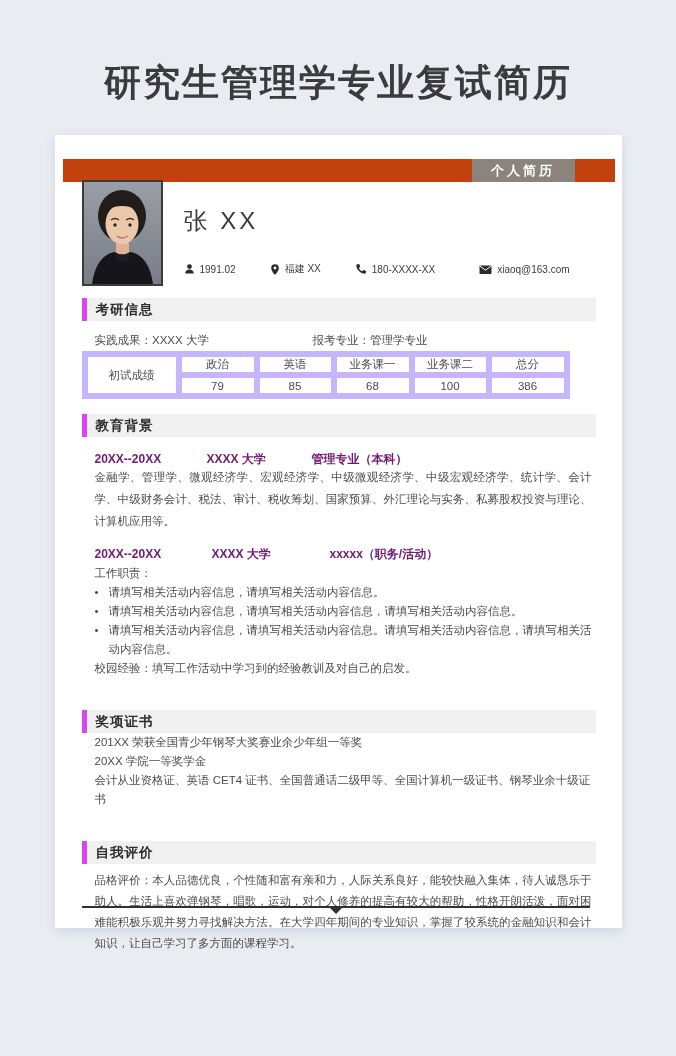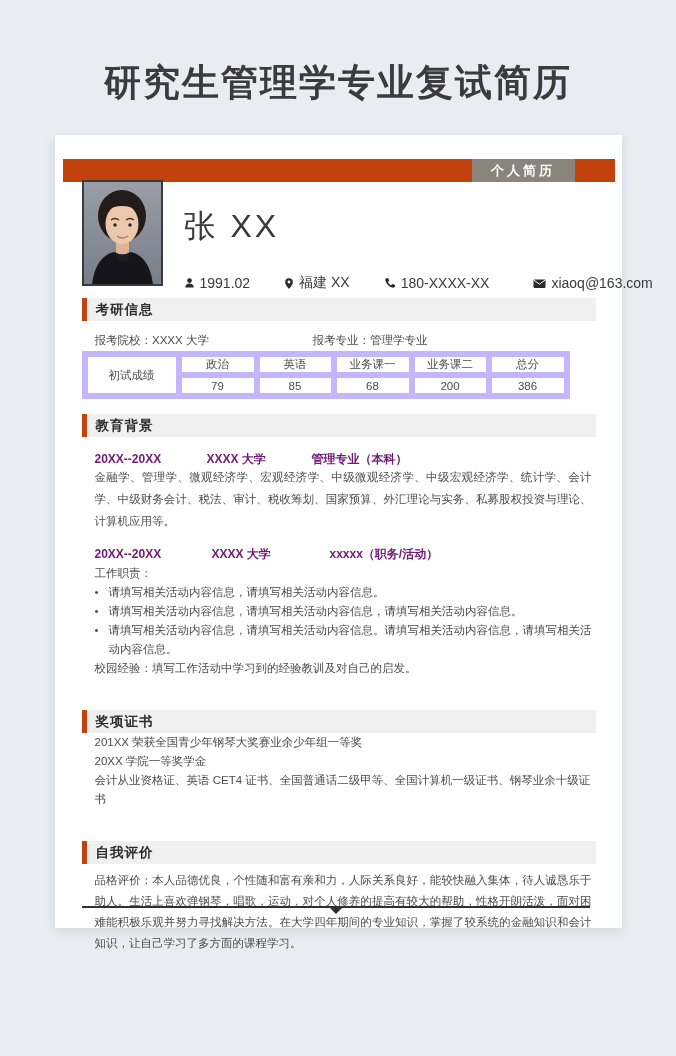--- a/index.html
+++ b/index.html
@@ -33,30 +33,30 @@
     font-size:13px; font-weight:bold; letter-spacing:3px;
   }
   
   .profile { position:absolute; top:45px; left:27px; display:flex; }
   .photo {
     width:81px; height:106px; border:2px solid #3b3b3b; background:#868b94;
     flex:0 0 auto;
   }
   .photo svg { display:block; }
   .p-right { margin-left:21px; }
-  .name { margin-top:25px; font-size:32px; color:#3a3a3a; letter-spacing:3px; }
-  .contacts { display:flex; align-items:center; margin-top:25px; font-size:14px; color:#3a3a3a; white-space:nowrap;justify-content:flex-end; }
+  .name { margin-top:25px; font-size:24px; color:#3a3a3a; letter-spacing:3px; }
+  .contacts { display:flex; align-items:center; margin-top:25px; font-size:10px; color:#3a3a3a; white-space:nowrap;justify-content:flex-end; }
   .c-item { display:flex; align-items:center; }
   .c-item svg { margin-right:5px; flex:0 0 auto; }
   .c-item + .c-item { margin-left:34px; }
   .c-item.email { margin-left:44px; }
   
   .content { position:absolute; top:163px; left:27px; width:514px; font-size:11.5px; }
   .sec-head {
-    height:23px; background:#f0f0f0; border-left:5px solid #c2410c;
+    height:23px; background:#f0f0f0; border-left:5px solid #d946ef;
     display:flex; align-items:center;
   }
   .sec-title {
     padding-left:9px; font-size:13.5px; font-weight:bold; color:#2d2d2d;
     letter-spacing:1px;
   }
   .indent { margin-left:13px; margin-right:4px; }
   .row2 { display:flex; margin-top:12px; line-height:14px; }
   .row2 .half { width:218px; }
   table.score {
@@ -160,21 +160,21 @@
       </div>
     </div>
   </div>
 
   <div class="content">
 
     <div class="sec-head">
       <span class="sec-title">考研信息</span>
     </div>
     <div class="row2 indent">
-      <span class="half"><span>报考院校：</span><span>XXXX 大学</span></span>
+      <span class="half"><span>实践成果：</span><span>XXXX 大学</span></span>
       <span><span>报考专业：</span><span>管理学专业</span></span>
     </div>
     <table class="score">
       <colgroup>
           <col style="width:94px">
           <col style="width:78px">
           <col style="width:77px">
           <col style="width:78px">
           <col style="width:77px">
           <col>
@@ -185,21 +185,21 @@
         <td>政治</td>
         <td>英语</td>
         <td>业务课一</td>
         <td>业务课二</td>
         <td>总分</td>
       </tr>
       <tr>
         <td>79</td>
         <td>85</td>
         <td>68</td>
-        <td>200</td>
+        <td>100</td>
         <td>386</td>
       </tr>
     </tbody>
       </table>
 
     <div class="sec-head mt15">
       <span class="sec-title">教育背景</span>
     </div>
     <div class="cols indent mt15">
       <span class="c1">20XX--20XX</span>

